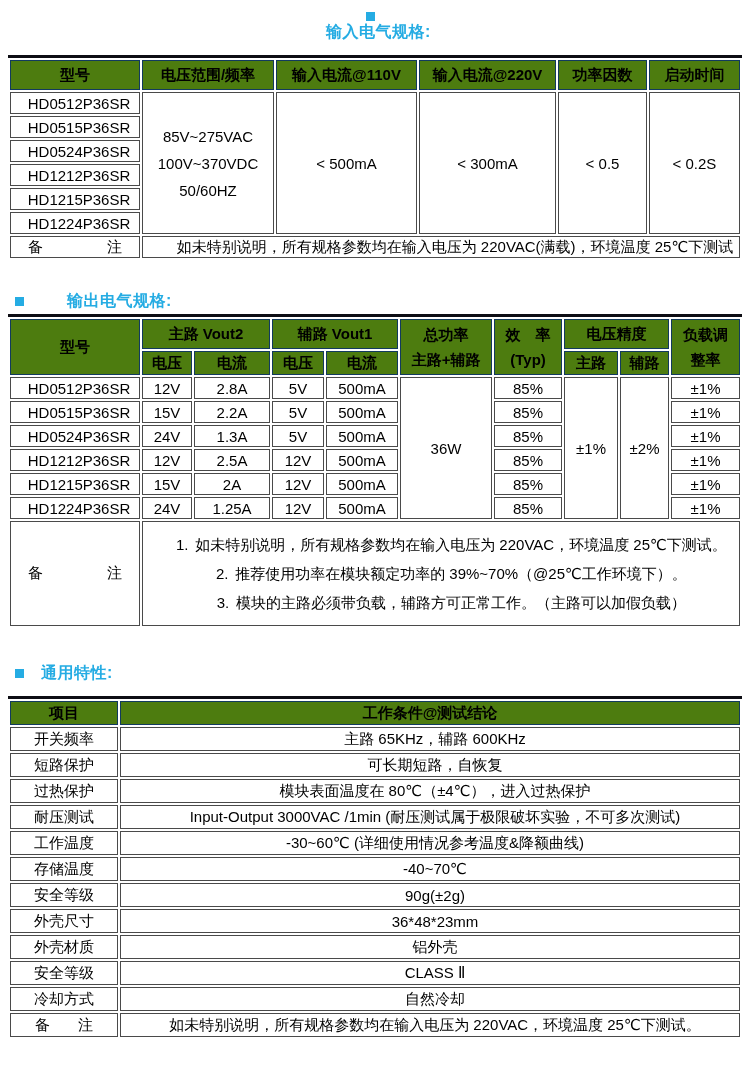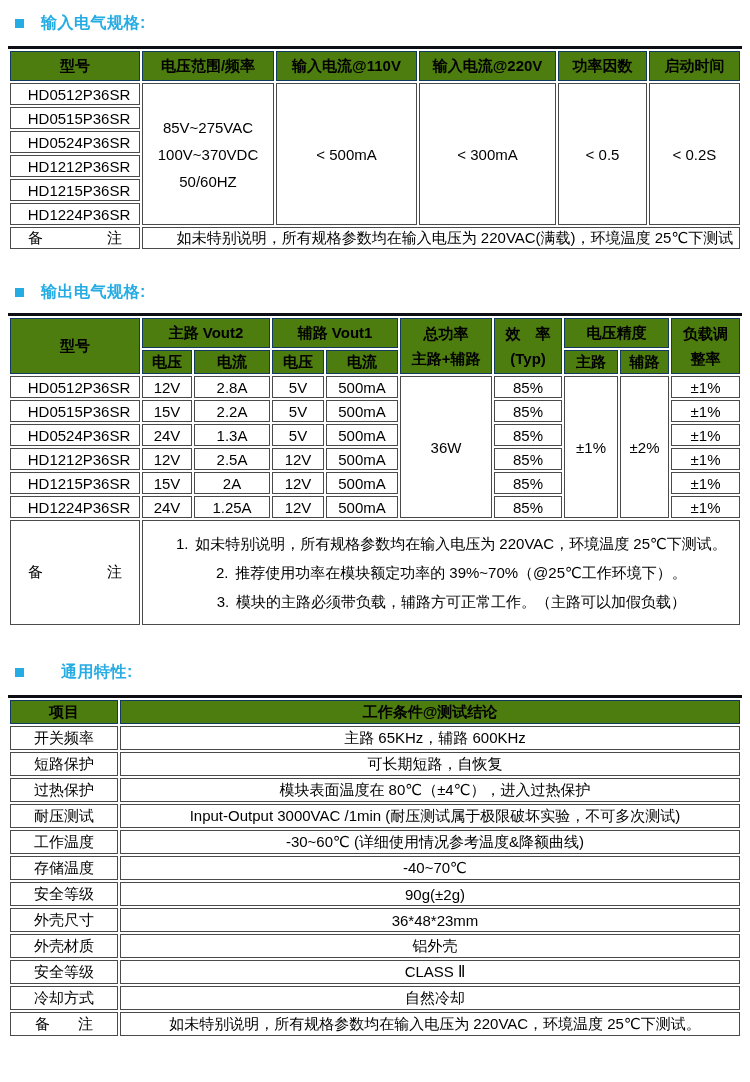--- a/index.html
+++ b/index.html
@@ -23,23 +23,23 @@
     letter-spacing: 0.5px;
     line-height: 22px;
     padding-left: 7px;
   }
   .sec-title .bullet {
     width: 9px; height: 9px;
     background: #25ace3;
     margin-right: 17px;
     display: inline-block;
   }
-  .mt1 { margin: 2px 0 12px 0; }
-  .mt2 { margin: 30px 0 10px 0; }
-  .mt3 { margin: 34px 0 12px 0; gap: 20px; }
+  .mt1 { margin: 2px 0 12px 0; flex-direction: column; }
+  .mt2 { margin: 30px 0 2px 0; gap: 26px; }
+  .mt3 { margin: 34px 0 12px 0; }
 
   
   table.tbl {
     width: 734px;
     table-layout: fixed;
     border-collapse: separate;
     border-spacing: 2px;
     border-top: 3px solid #0d0d14;
     font-size: 15px;
   }

